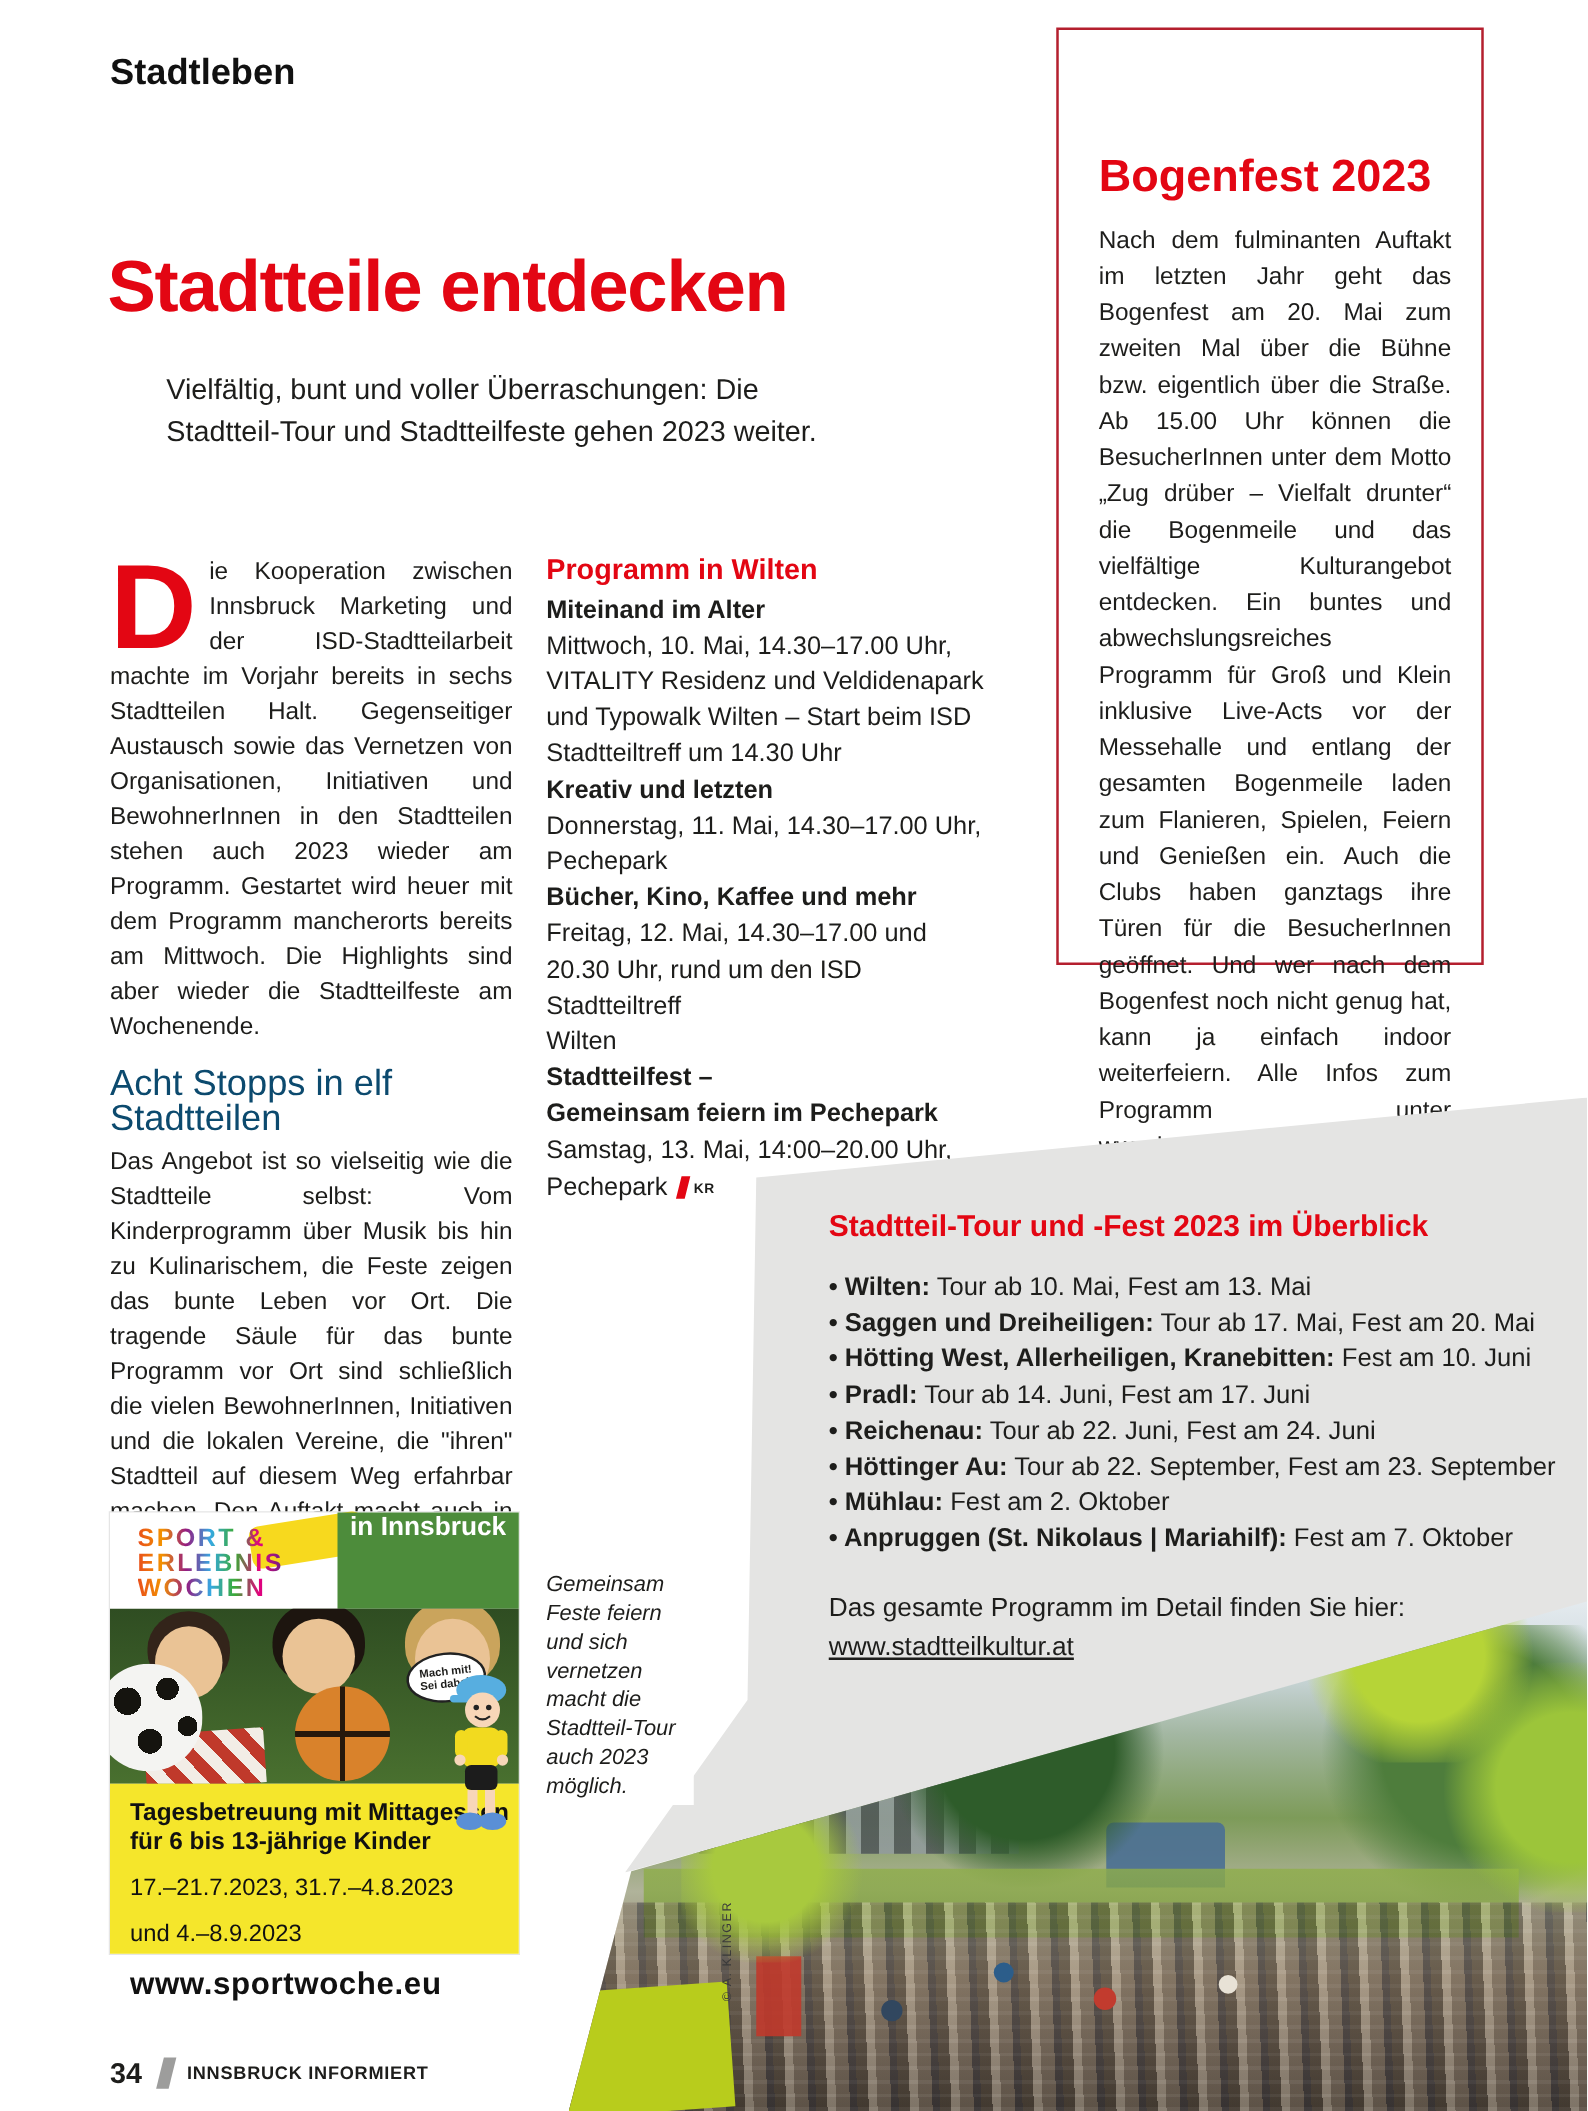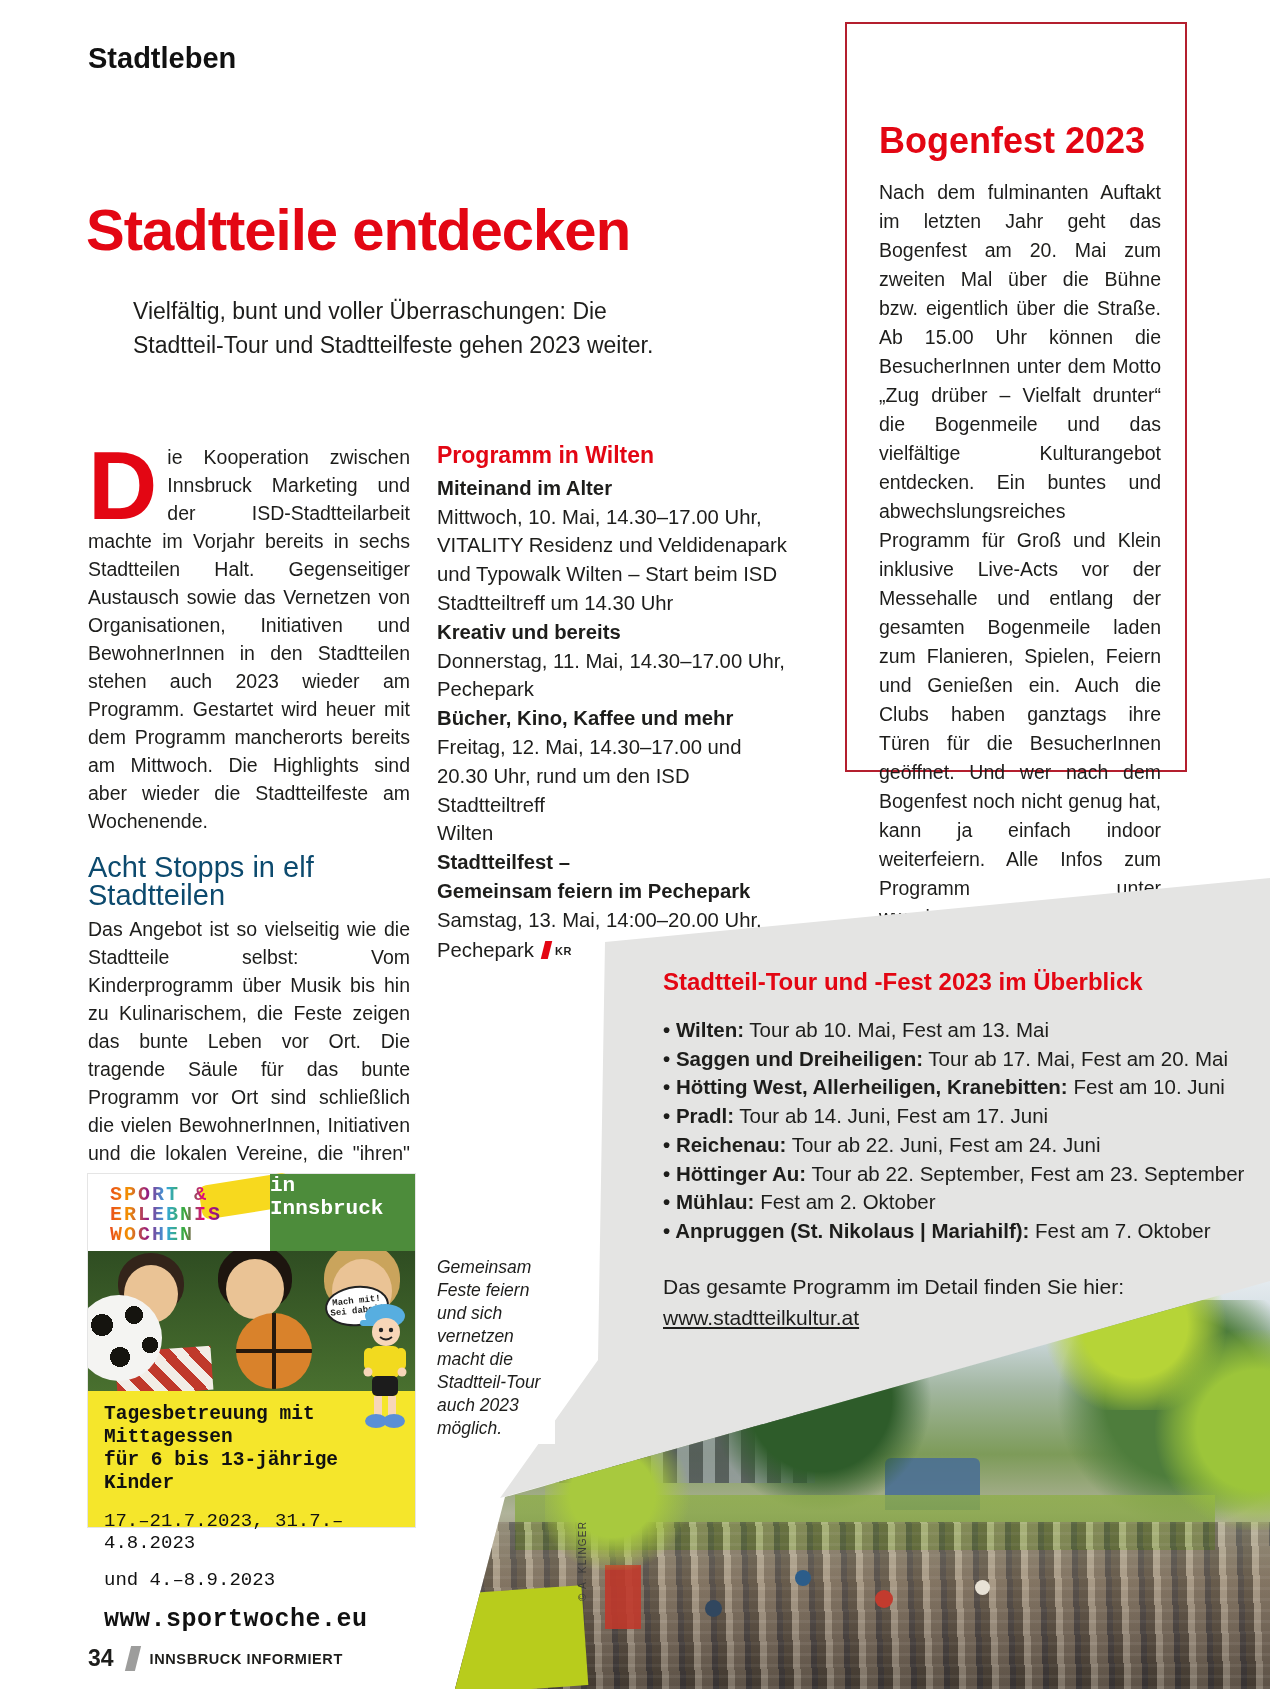--- a/index.html
+++ b/index.html
@@ -62,21 +62,21 @@
   .ph-crowd { position:absolute; left:0; top:252px; width:815px; height:167px;
     background-image:
       repeating-linear-gradient(88deg, rgba(60,50,40,.45) 0 9px, rgba(210,195,175,.4) 9px 16px, rgba(120,105,90,.45) 16px 27px, rgba(40,38,45,.5) 27px 33px),
       repeating-linear-gradient(0deg, rgba(255,255,255,.10) 0 3px, transparent 3px 11px); }
   .ph-dot { position:absolute; border-radius:50%; }
   .ph-table { position:absolute; left:-10px; top:320px; width:140px; height:100px; background:#b8cc1c; transform:rotate(-4deg); }
   .ph-chair { position:absolute; left:150px; top:295px; width:36px; height:64px; background:#c0392b; opacity:.9; }
   .photo-credit { position:absolute; left:438px; top:1440px; width:150px; z-index:4; transform:rotate(-90deg); transform-origin:100% 100%; font-size:10px; letter-spacing:1.2px; color:#3a3a3a; text-align:left; }
 
   
-  .ad { position:absolute; left:88px; top:1174px; width:327px; height:353px; z-index:2; box-shadow:0 0 0 1px #e5e5e5;font-family:Liberation Mono, monospace; }
+  .ad { position:absolute; left:88px; top:1210px; width:327px; height:353px; z-index:2; box-shadow:0 0 0 1px #e5e5e5; }
   .ad-header { position:absolute; left:0; top:0; width:100%; height:77px; background:#ffffff; }
   .ad-logo { position:absolute; left:22px; top:11px; font-size:20px; line-height:20px; font-weight:bold; letter-spacing:2px; white-space:pre-line;
     background:linear-gradient(90deg,#e94e1b,#f39200,#951b81,#36a9e1,#3aaa35,#e6007e,#662483); -webkit-background-clip:text; background-clip:text; color:transparent; }
   .ad-badge { position:absolute; left:112px; top:5px; width:92px; height:34px; background:#f7d91e; border-radius:8px; transform:rotate(-9deg); }
   .ad-green { position:absolute; left:182px; top:0; width:145px; height:77px; background:#4d8c3b; display:flex; align-items:flex-start; justify-content:center; }
   .ad-green-label { color:#fff; font-size:21px; font-weight:bold; }
   .ad-photo { position:absolute; left:0; top:77px; width:100%; height:140px; background:linear-gradient(180deg,#2f4d22,#49702f); overflow:hidden; }
   .kid-hair { position:absolute; border-radius:50% 50% 45% 45%; background:#33241a; }
   .kid-face { position:absolute; border-radius:50%; background:#eac395; }
   .kid-shirt-stripes { position:absolute; left:28px; top:98px; width:96px; height:44px; background:repeating-linear-gradient(50deg,#c0392b 0 10px,#f2ede6 10px 20px); transform:rotate(-4deg); }
@@ -120,21 +120,21 @@
   <div class="col-mid">
     <div class="prog-heading">Programm in Wilten</div>
     <div>
       <div class="prog-title">Miteinand im Alter</div>
       <div class="prog-lines">Mittwoch, 10. Mai, 14.30–17.00 Uhr,
 VITALITY Residenz und Veldidenapark
 und Typowalk Wilten – Start beim ISD
 Stadtteiltreff um 14.30 Uhr</div>
     </div>
     <div>
-      <div class="prog-title">Kreativ und bereits</div>
+      <div class="prog-title">Kreativ und letzten</div>
       <div class="prog-lines">Donnerstag, 11. Mai, 14.30–17.00 Uhr,
 Pechepark</div>
     </div>
     <div>
       <div class="prog-title">Bücher, Kino, Kaffee und mehr</div>
       <div class="prog-lines">Freitag, 12. Mai, 14.30–17.00 und
 20.30 Uhr, rund um den ISD Stadtteiltreff
 Wilten</div>
     </div>
     <div>

